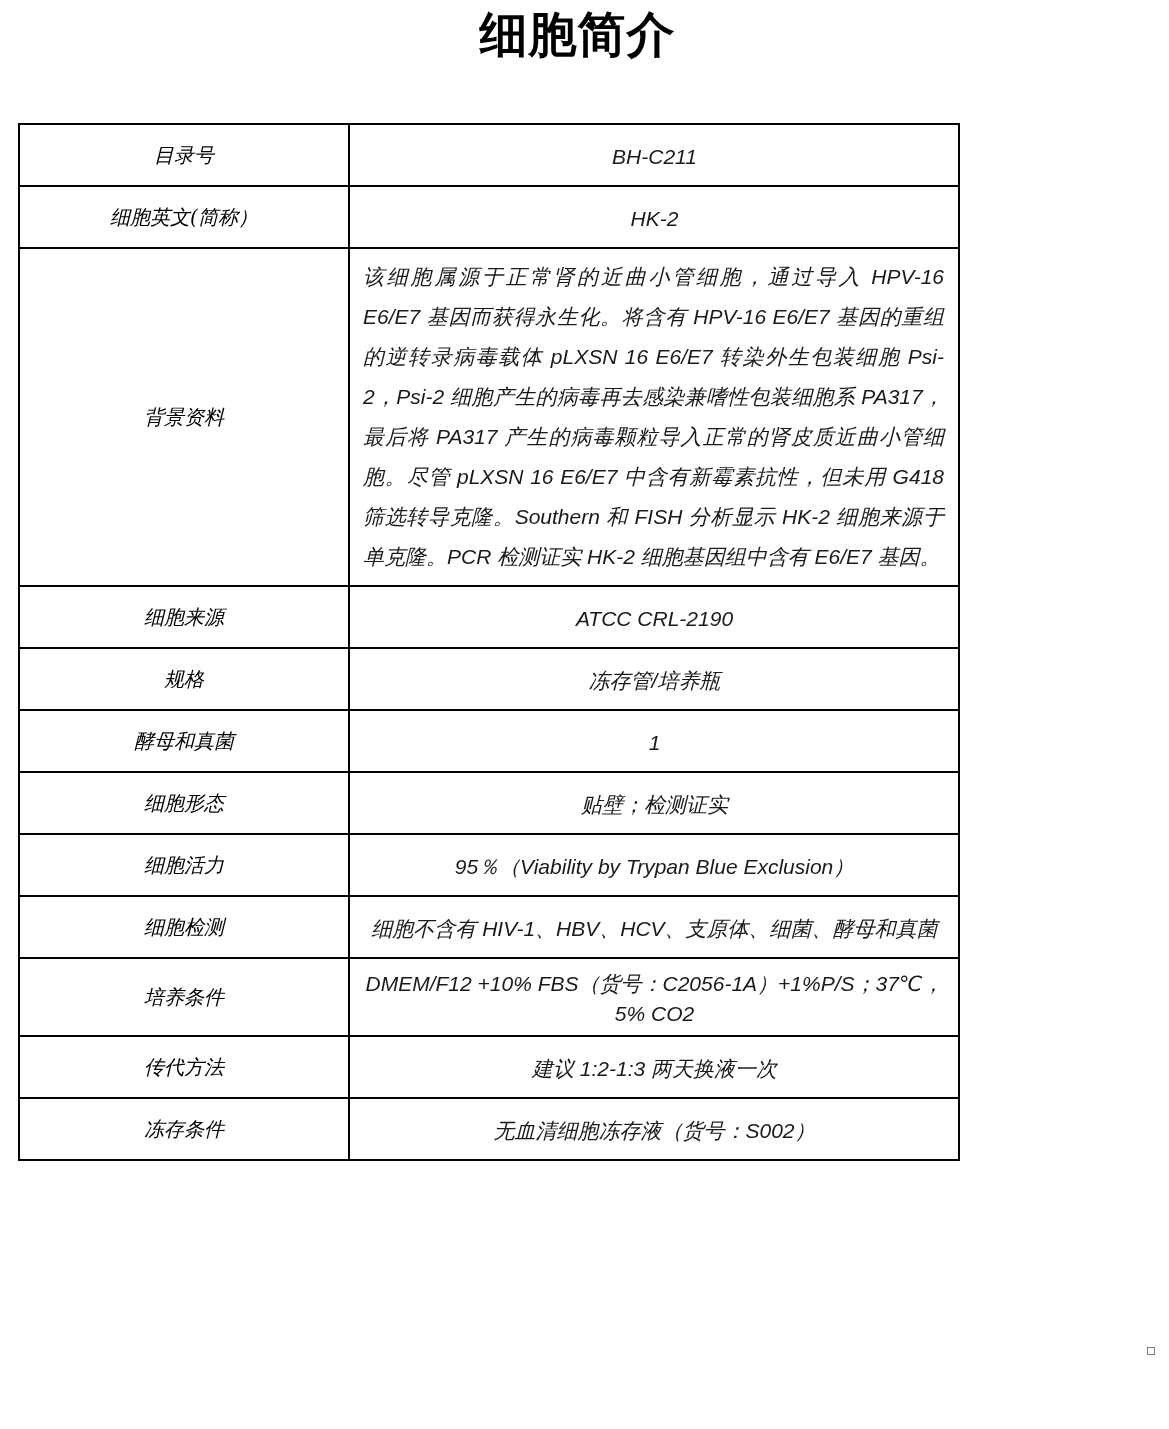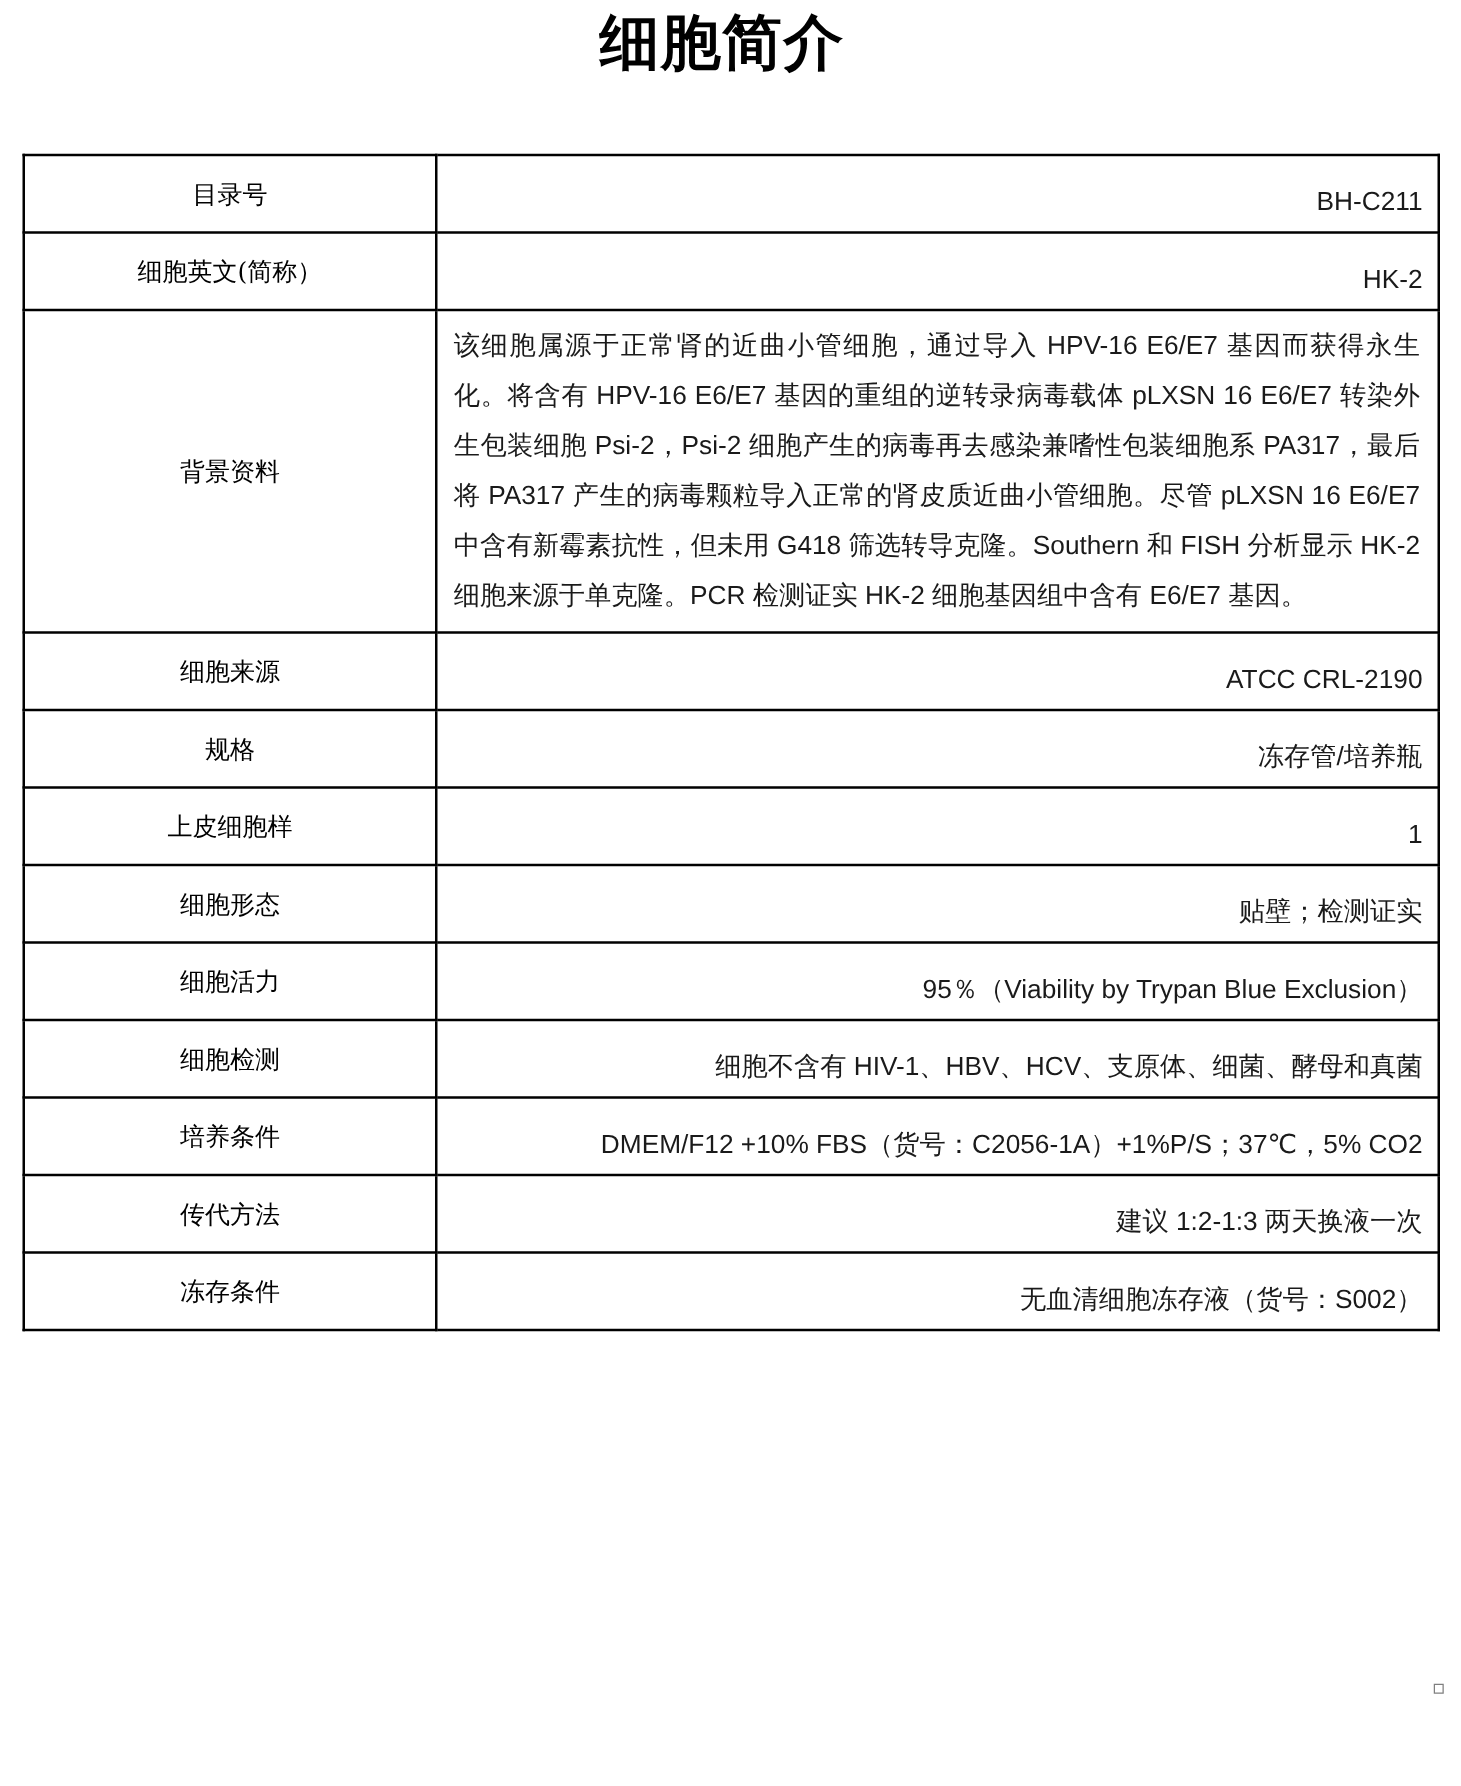--- a/index.html
+++ b/index.html
@@ -26,44 +26,45 @@
     font-weight: 700;
     font-size: 48px;
     line-height: 64px;
     color: #000000;
     letter-spacing: 1px;
   }
   table.info-table {
     position: absolute;
     left: 18px;
     top: 123px;
-    width: 1134px;
+    width: 942px;
     border-collapse: collapse;
     table-layout: fixed;
+    font-style: italic;
   }
   table.info-table td {
     border: 2px solid #000000;
     vertical-align: middle;
     background: #ffffff;
   }
   col.c-label { width: 330px; }
   tr[data-name="table-row"] { height: 62px; }
   tr.multiline { height: auto; }
   td.label-cell {
     text-align: center;
     font-family: "DejaVu Serif", "Liberation Serif", serif;
     font-size: 20px;
     color: #000000;
     padding: 0 6px;
   }
   td.value-cell {
-    text-align: right;
+    text-align: center;
     font-size: 21px;
     color: #1a1a1a;
-    padding: 20px 12px 6px 13px;
+    padding: 10px 12px 6px 13px;
     line-height: 30px;
   }
   tr.multiline td.value-cell {
     text-align: justify;
     line-height: 40px;
     padding: 8px 14px 8px 13px;
   }
   .resize-handle {
     position: absolute;
     left: 1147px;
@@ -101,21 +102,21 @@
         </tr>
         <tr data-name="table-row">
           <td class="label-cell" data-name="row-label">细胞来源</td>
           <td class="value-cell" data-name="row-value">ATCC CRL-2190</td>
         </tr>
         <tr data-name="table-row">
           <td class="label-cell" data-name="row-label">规格</td>
           <td class="value-cell" data-name="row-value">冻存管/培养瓶</td>
         </tr>
         <tr data-name="table-row">
-          <td class="label-cell" data-name="row-label">上皮细胞样</td>
+          <td class="label-cell" data-name="row-label">酵母和真菌</td>
           <td class="value-cell" data-name="row-value">1</td>
         </tr>
         <tr data-name="table-row">
           <td class="label-cell" data-name="row-label">细胞形态</td>
           <td class="value-cell" data-name="row-value">贴壁；检测证实</td>
         </tr>
         <tr data-name="table-row">
           <td class="label-cell" data-name="row-label">细胞活力</td>
           <td class="value-cell" data-name="row-value">95％（Viability by Trypan Blue Exclusion）</td>
         </tr>

